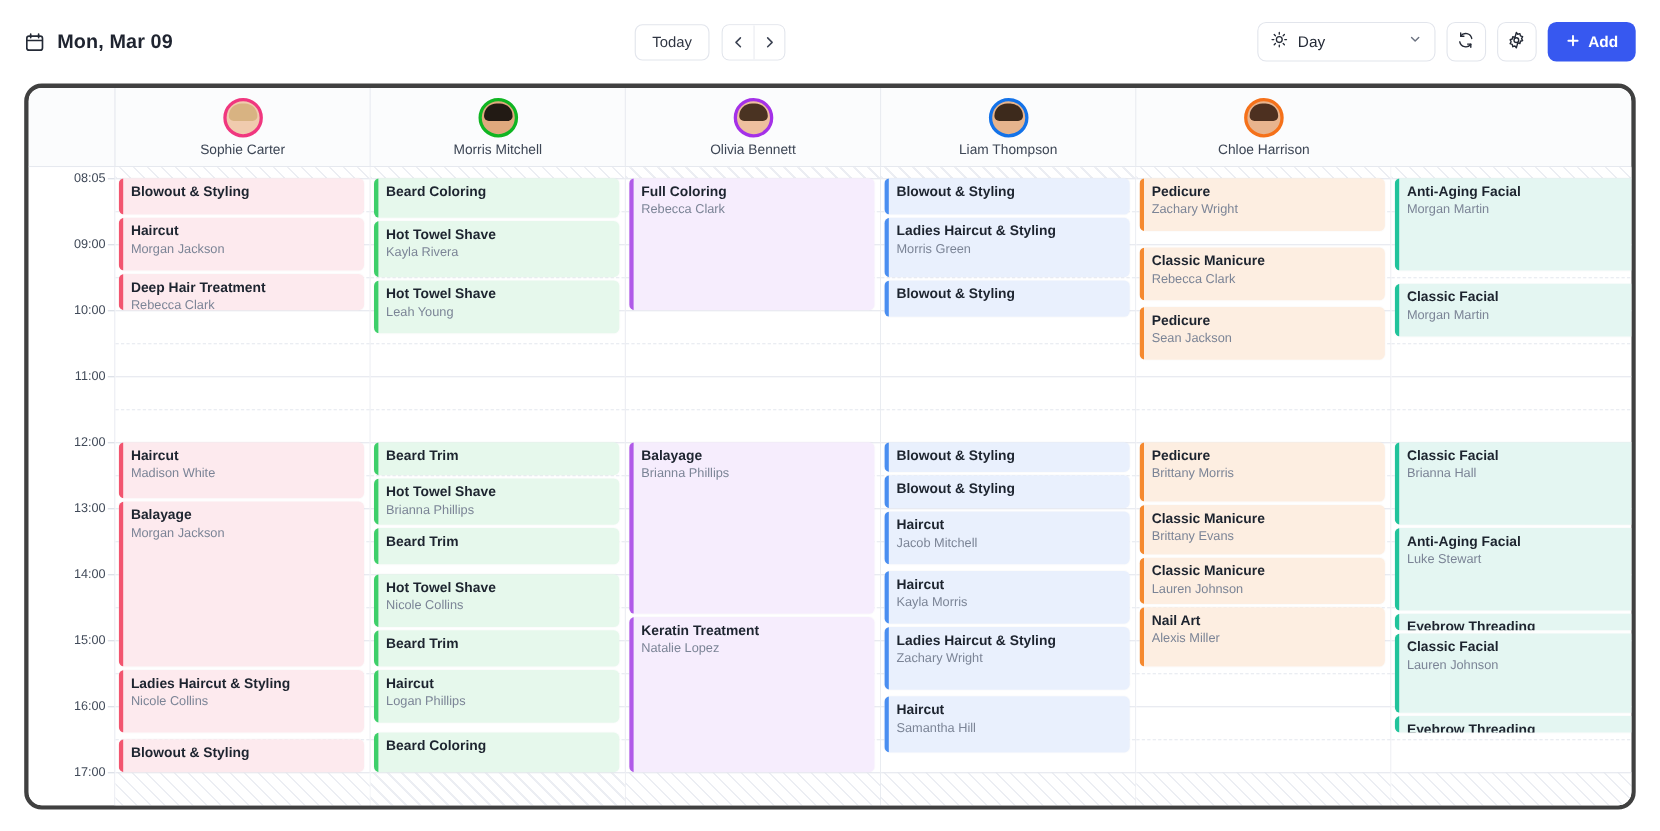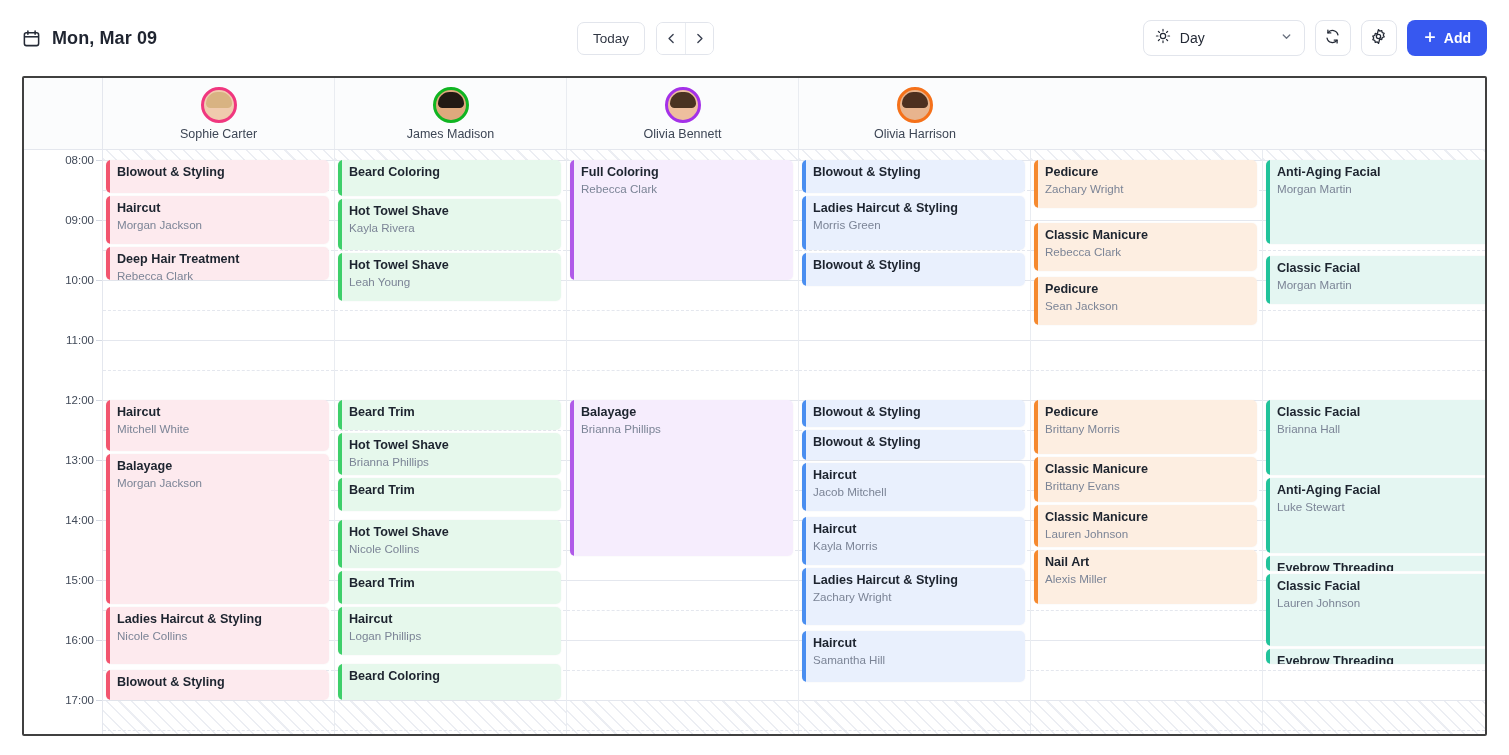--- a/index.html
+++ b/index.html
@@ -71,22 +71,22 @@
     background: #3758f0; border: none; border-radius: 8px;
     color: #fff; font-size: 14px; font-weight: 600;
     font-family: "Liberation Sans", sans-serif;
     display: flex; align-items: center; gap: 7px; cursor: pointer;
   }
 
   
   .cal-shell {
     margin: 0 22px;
     height: 660px;
-    border: 2px solid #404040;
-    border-radius: 2px;
+    border: 4px solid #404040;
+    border-radius: 16px;
     background: #fff;
     overflow: hidden;
     position: relative;
   }
 
   
   .res-row {
     display: flex; height: 72px;
     border-bottom: 1px solid #e4e7ee;
     background: #fbfcfd;
@@ -275,40 +275,47 @@
           <div class="face" style="background: rgb(240, 203, 174);"></div>
           <div class="hair" style="background: rgb(216, 179, 130);"></div>
         </div>
         <div class="res-name">Sophie Carter</div>
       </div>
       <div class="res-cell">
         <div class="avatar" style="border-color: rgb(16, 181, 34); background: rgb(223, 169, 125);">
           <div class="face" style="background: rgb(223, 169, 125);"></div>
           <div class="hair" style="background: rgb(34, 26, 20);"></div>
         </div>
-        <div class="res-name">James Madison</div>
+        <div class="res-name">Morris Mitchell</div>
       </div>
       <div class="res-cell">
         <div class="avatar" style="border-color: rgb(164, 49, 232); background: rgb(238, 191, 158);">
           <div class="face" style="background: rgb(238, 191, 158);"></div>
           <div class="hair" style="background: rgb(74, 51, 34);"></div>
         </div>
         <div class="res-name">Olivia Bennett</div>
       </div>
       <div class="res-cell">
+        <div class="avatar" style="border-color: rgb(19, 114, 232); background: rgb(230, 180, 141);">
+          <div class="face" style="background: rgb(230, 180, 141);"></div>
+          <div class="hair" style="background: rgb(61, 42, 28);"></div>
+        </div>
+        <div class="res-name">Liam Thompson</div>
+      </div>
+      <div class="res-cell">
         <div class="avatar" style="border-color: rgb(245, 113, 26); background: rgb(232, 180, 142);">
           <div class="face" style="background: rgb(232, 180, 142);"></div>
           <div class="hair" style="background: rgb(77, 48, 32);"></div>
         </div>
-        <div class="res-name">Olivia Harrison</div>
+        <div class="res-name">Chloe Harrison</div>
       </div>
     </div>
   <div class="cal-body" id="cal-body">
     <div class="gutter" id="gutter">
-        <div class="tick" style="top: 10px;">08:00</div>
+        <div class="tick" style="top: 10px;">08:05</div>
         <div class="tick-dash" style="top: 10px;"></div>
         <div class="tick" style="top: 70px;">09:00</div>
         <div class="tick-dash" style="top: 70px;"></div>
         <div class="tick" style="top: 130px;">10:00</div>
         <div class="tick-dash" style="top: 130px;"></div>
         <div class="tick" style="top: 190px;">11:00</div>
         <div class="tick-dash" style="top: 190px;"></div>
         <div class="tick" style="top: 250px;">12:00</div>
         <div class="tick-dash" style="top: 250px;"></div>
         <div class="tick" style="top: 310px;">13:00</div>
@@ -355,21 +362,21 @@
           <div class="ev-sub">Morgan Jackson</div>
         </div>
         <div class="ev" style="top: 97px; height: 33px; left: 3px; right: 5px; background: rgb(253, 234, 238);">
           <span style="position: absolute; left: 0px; top: 0px; bottom: 0px; width: 4px; border-radius: 3px 0px 0px 3px; background: rgb(242, 85, 111);"></span>
           <div class="ev-title">Deep Hair Treatment</div>
           <div class="ev-sub">Rebecca Clark</div>
         </div>
         <div class="ev" style="top: 250px; height: 51px; left: 3px; right: 5px; background: rgb(253, 234, 238);">
           <span style="position: absolute; left: 0px; top: 0px; bottom: 0px; width: 4px; border-radius: 3px 0px 0px 3px; background: rgb(242, 85, 111);"></span>
           <div class="ev-title">Haircut</div>
-          <div class="ev-sub">Mitchell White</div>
+          <div class="ev-sub">Madison White</div>
         </div>
         <div class="ev" style="top: 304px; height: 150px; left: 3px; right: 5px; background: rgb(253, 234, 238);">
           <span style="position: absolute; left: 0px; top: 0px; bottom: 0px; width: 4px; border-radius: 3px 0px 0px 3px; background: rgb(242, 85, 111);"></span>
           <div class="ev-title">Balayage</div>
           <div class="ev-sub">Morgan Jackson</div>
         </div>
         <div class="ev" style="top: 457px; height: 57px; left: 3px; right: 5px; background: rgb(253, 234, 238);">
           <span style="position: absolute; left: 0px; top: 0px; bottom: 0px; width: 4px; border-radius: 3px 0px 0px 3px; background: rgb(242, 85, 111);"></span>
           <div class="ev-title">Ladies Haircut &amp; Styling</div>
           <div class="ev-sub">Nicole Collins</div>
@@ -474,20 +481,25 @@
         <div class="ev" style="top: 10px; height: 120px; left: 3px; right: 5px; background: rgb(246, 237, 253);">
           <span style="position: absolute; left: 0px; top: 0px; bottom: 0px; width: 4px; border-radius: 3px 0px 0px 3px; background: rgb(176, 90, 232);"></span>
           <div class="ev-title">Full Coloring</div>
           <div class="ev-sub">Rebecca Clark</div>
         </div>
         <div class="ev" style="top: 250px; height: 156px; left: 3px; right: 5px; background: rgb(246, 237, 253);">
           <span style="position: absolute; left: 0px; top: 0px; bottom: 0px; width: 4px; border-radius: 3px 0px 0px 3px; background: rgb(176, 90, 232);"></span>
           <div class="ev-title">Balayage</div>
           <div class="ev-sub">Brianna Phillips</div>
         </div>
+        <div class="ev" style="top: 409px; height: 141px; left: 3px; right: 5px; background: rgb(246, 237, 253);">
+          <span style="position: absolute; left: 0px; top: 0px; bottom: 0px; width: 4px; border-radius: 3px 0px 0px 3px; background: rgb(176, 90, 232);"></span>
+          <div class="ev-title">Keratin Treatment</div>
+          <div class="ev-sub">Natalie Lopez</div>
+        </div>
       </div>
       <div class="col">
         <div class="hatch" style="top: 0px; height: 10px;"></div>
         <div class="hatch" style="top: 550px; height: 37px;"></div>
         <div class="hline" style="top: 10px;"></div>
         <div class="hline half" style="top: 40px;"></div>
         <div class="hline" style="top: 70px;"></div>
         <div class="hline half" style="top: 100px;"></div>
         <div class="hline" style="top: 130px;"></div>
         <div class="hline half" style="top: 160px;"></div>

